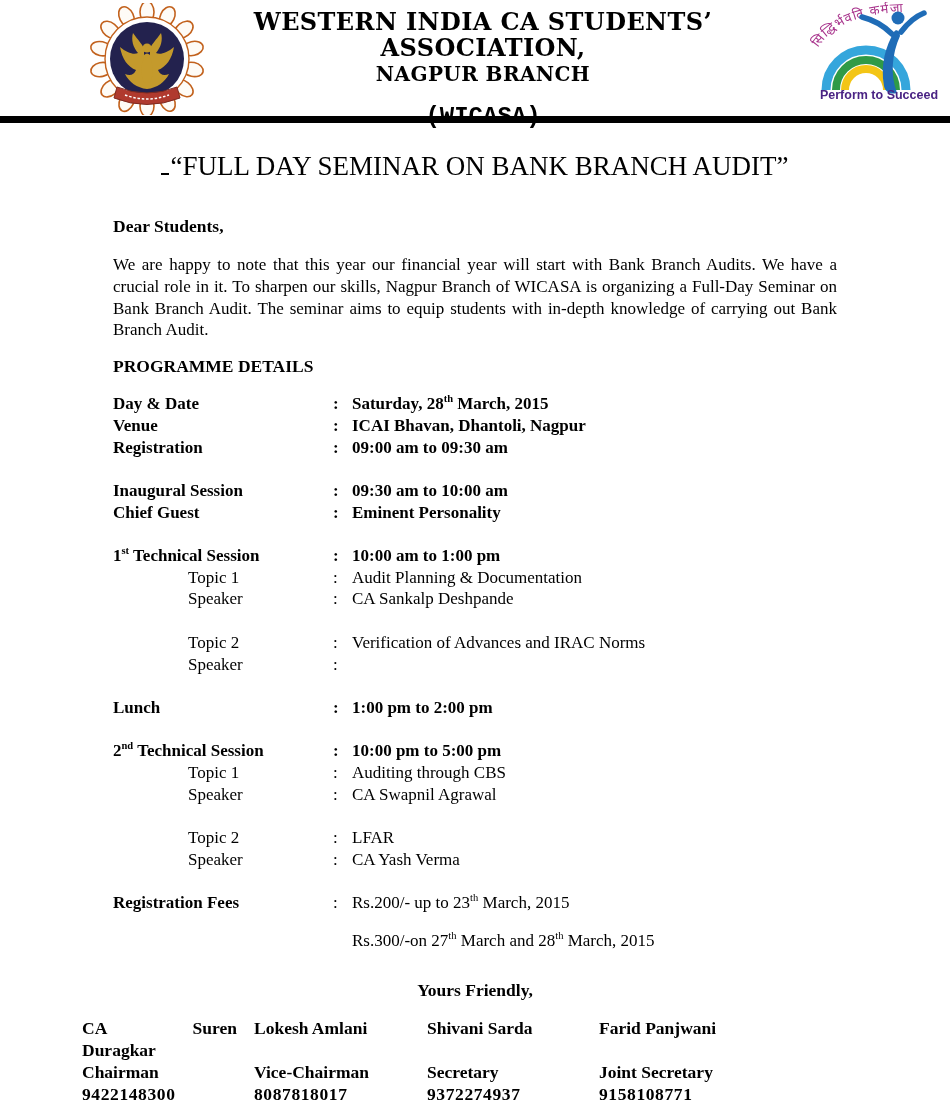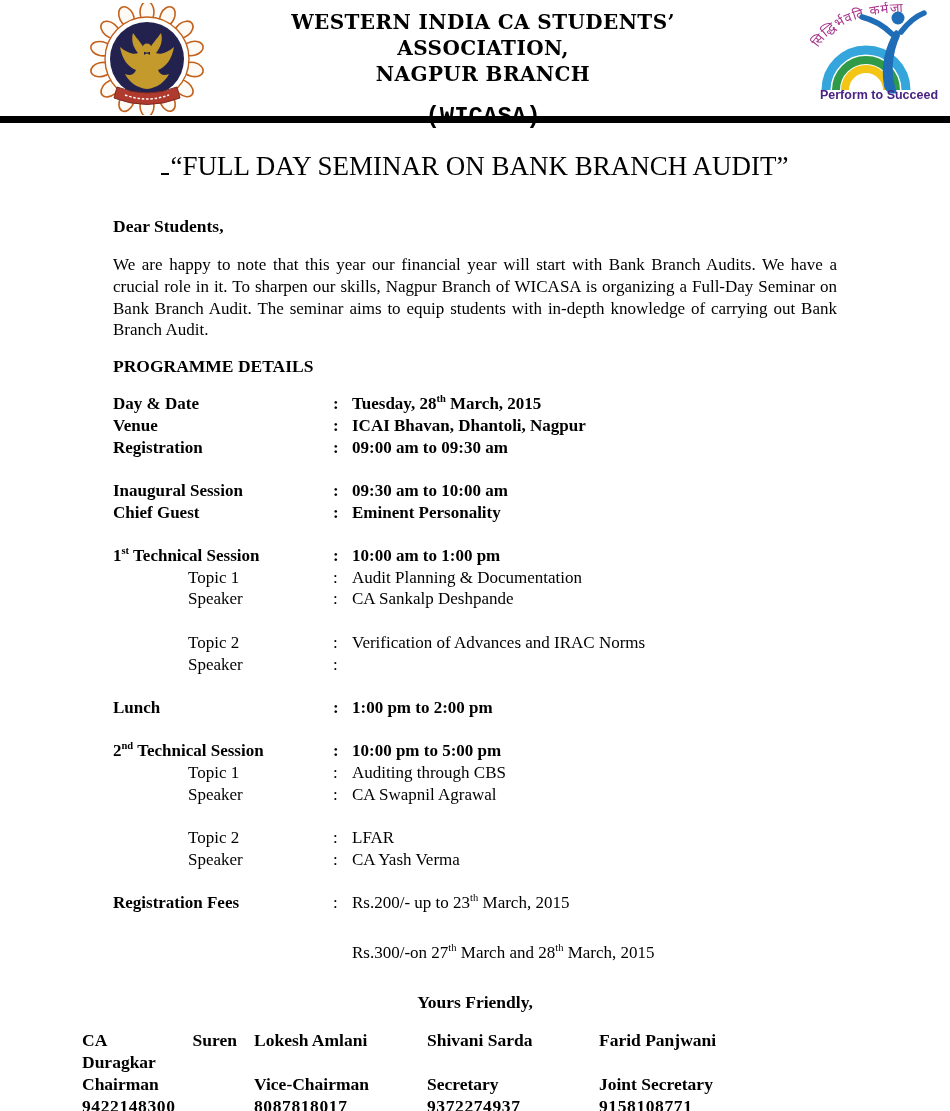--- a/index.html
+++ b/index.html
@@ -9,21 +9,21 @@
     font-family: "Liberation Serif", serif;
     color: #000;
     overflow: hidden;
   }
 
   
   .header { position: relative; height: 116px; }
   .logo-left { position: absolute; left: 88px; top: 3px; width: 118px; height: 112px; }
   .header-text { position: absolute; left: 203px; top: 0; width: 560px; text-align: center;
                  font-family: "DejaVu Serif", serif; font-weight: bold; }
-  .org-line1 { margin-top: 9px; font-size: 20px; line-height: 26px; letter-spacing: 0.4px; }
+  .org-line1 { margin-top: 9px; font-size: 24px; line-height: 26px; letter-spacing: 0.4px; }
   .org-line2 { font-size: 20px; line-height: 26px; letter-spacing: 0.4px; }
   .org-abbr  { margin-top: 17px; font-size: 24px; line-height: 26px; font-family: Liberation Mono, monospace; }
   .logo-right { position: absolute; left: 810px; top: 2px; width: 138px; height: 100px; }
 
   .bar { height: 7px; background: #000; }
 
   
   .title-wrap { margin-top: 25px; text-align: center; font-weight: normal;
                 font-size: 27px; line-height: 36px; }
   .u-mark { display: inline-block; width: 8px; height: 2px; background: #000;
@@ -35,21 +35,21 @@
   .body-par { margin-top: 17px; font-size: 17px; line-height: 21.8px;
               text-align: justify; }
   .section-head { margin-top: 14px; font-weight: bold; font-size: 17.5px; line-height: 22px; }
 
   
   .prog { margin-top: 16px; font-size: 17px; }
   .prog-row { display: flex; line-height: 21.7px; }
   .prog-row.b { font-weight: bold; }
   .prog-row.fees .lbl { font-weight: bold; }
   .prog-row.gap { margin-top: 21.7px; }
-  .prog-row.gap-sm { margin-top: 28px; }
+  .prog-row.gap-sm { margin-top: 16px; }
   .lbl { width: 220px; flex: 0 0 auto; }
   .lbl.ind { padding-left: 75px; }
   .colon { width: 19px; flex: 0 0 auto; }
   .val { flex: 1; }
   .fee2 { padding-left: 239px; }
   sup.sp { font-size: 62%; line-height: 0; vertical-align: super; }
 
   
   .closing { margin-top: 27px; text-align: center; font-weight: bold;
              font-size: 17.5px; line-height: 22px; }
@@ -129,21 +129,21 @@
 <div class="content">
   <div class="salutation">Dear Students,</div>
   <p class="body-par">We are happy to note that this year our financial year will start with Bank Branch Audits. We have a crucial role in it. To sharpen our skills, Nagpur Branch of WICASA is organizing a Full-Day Seminar on Bank Branch Audit. The seminar aims to equip students with in-depth knowledge of carrying out Bank Branch Audit.</p>
   <div class="section-head">PROGRAMME DETAILS</div>
 
   <div class="prog">
 
     <div class="prog-row b">
       <span class="lbl"><span>Day &amp; Date</span></span>
       <span class="colon">:</span>
-      <span class="val"><span>Tuesday, 28</span><sup class="sp">th</sup><span> March, 2015</span></span>
+      <span class="val"><span>Saturday, 28</span><sup class="sp">th</sup><span> March, 2015</span></span>
     </div>
 
     <div class="prog-row b">
       <span class="lbl"><span>Venue</span></span>
       <span class="colon">:</span>
       <span class="val"><span>ICAI Bhavan, Dhantoli, Nagpur</span></span>
     </div>
 
     <div class="prog-row b">
       <span class="lbl"><span>Registration</span></span>

